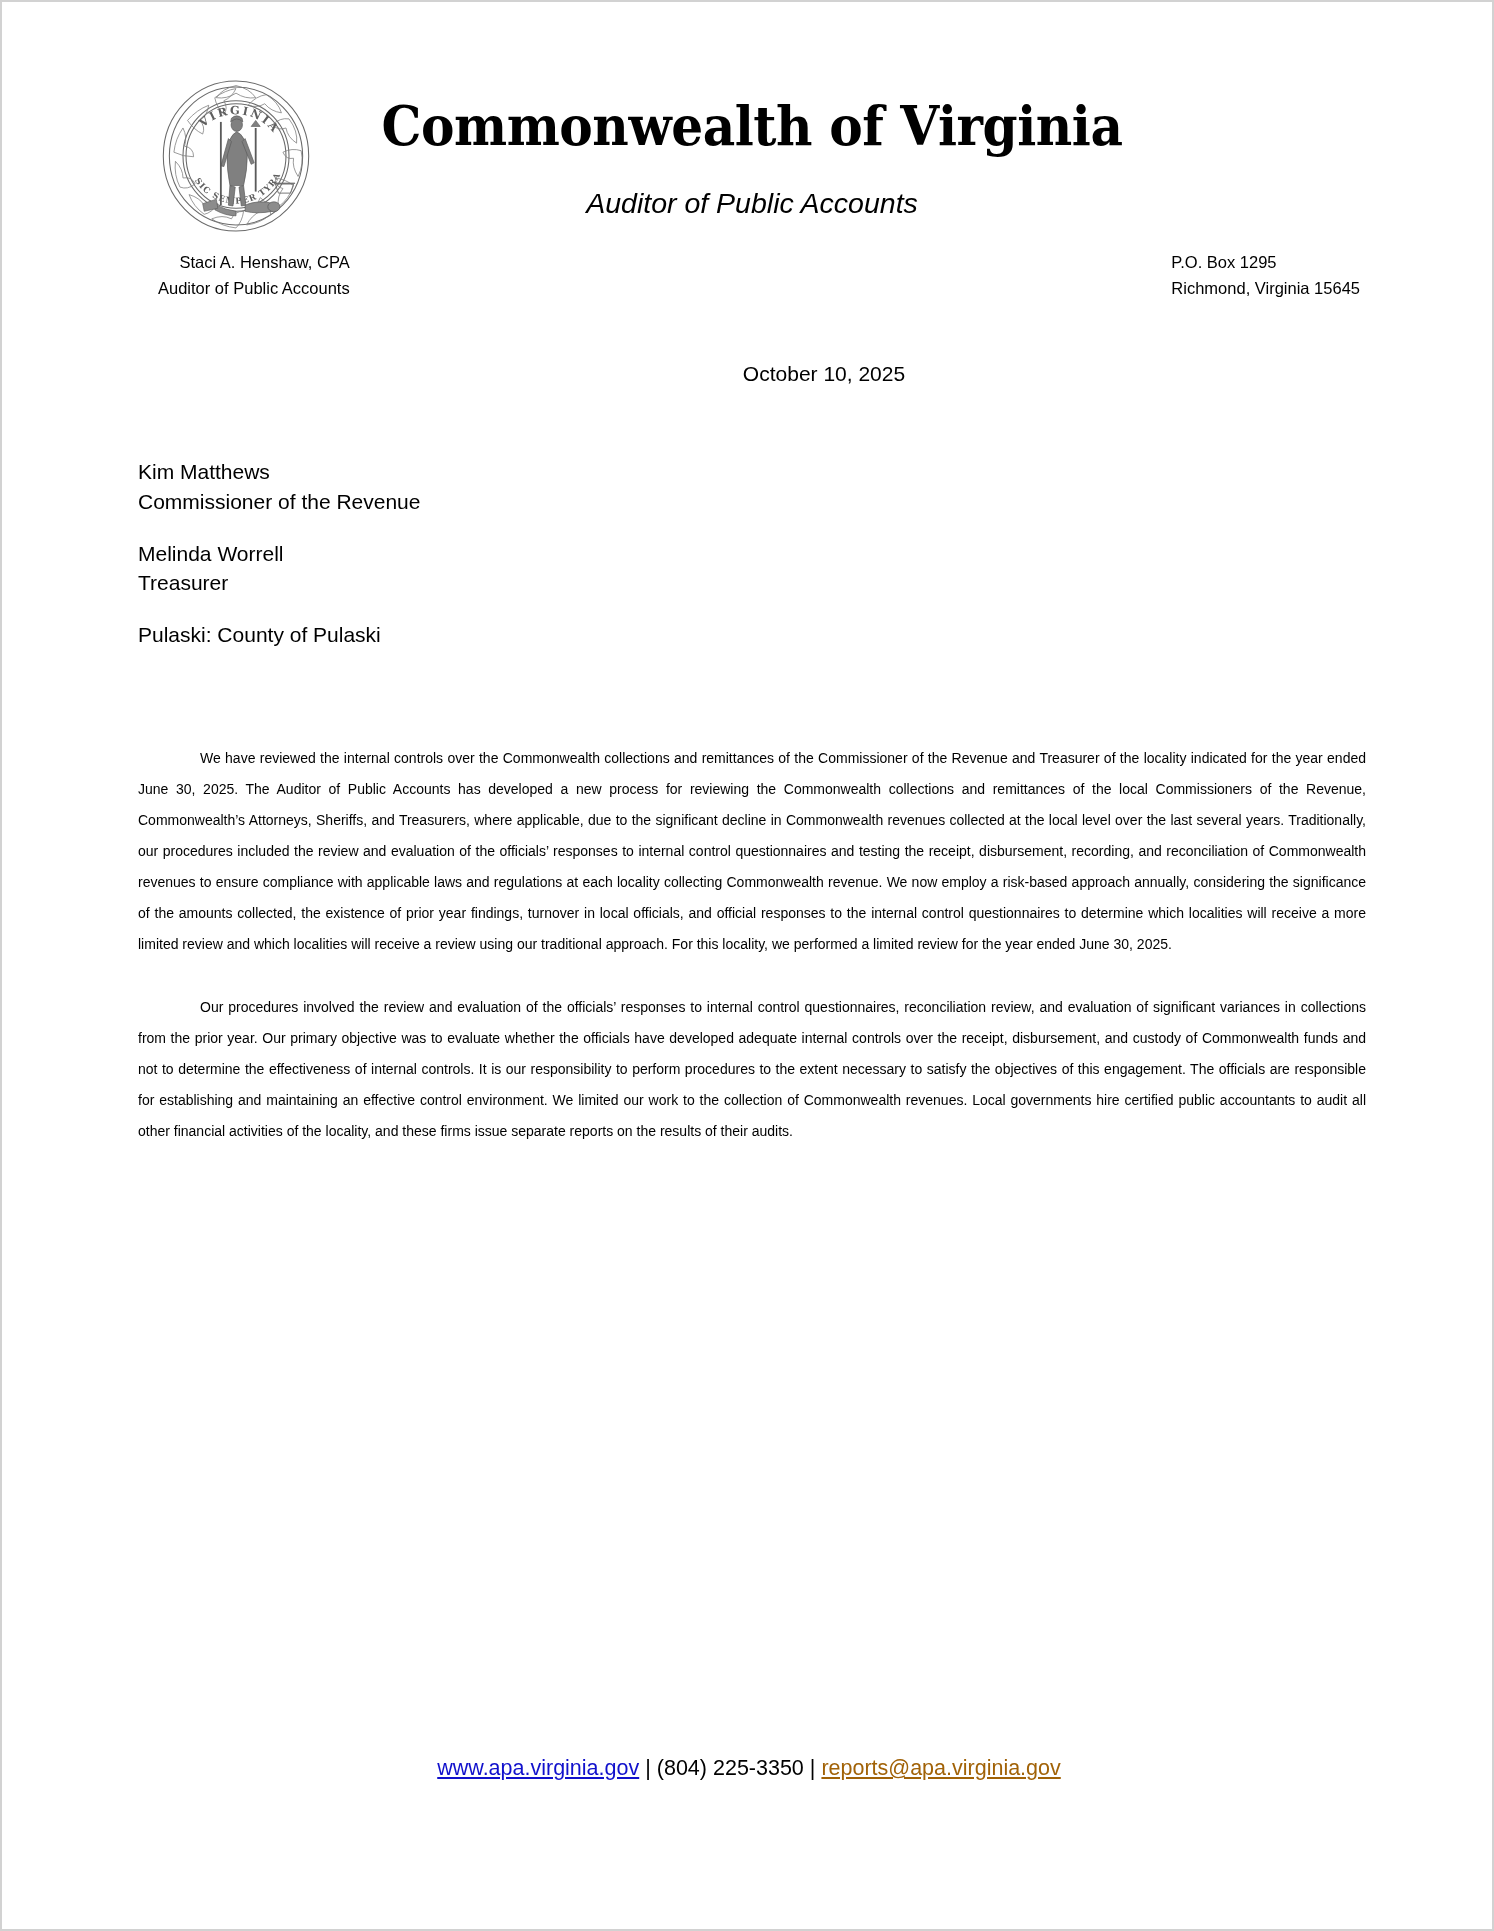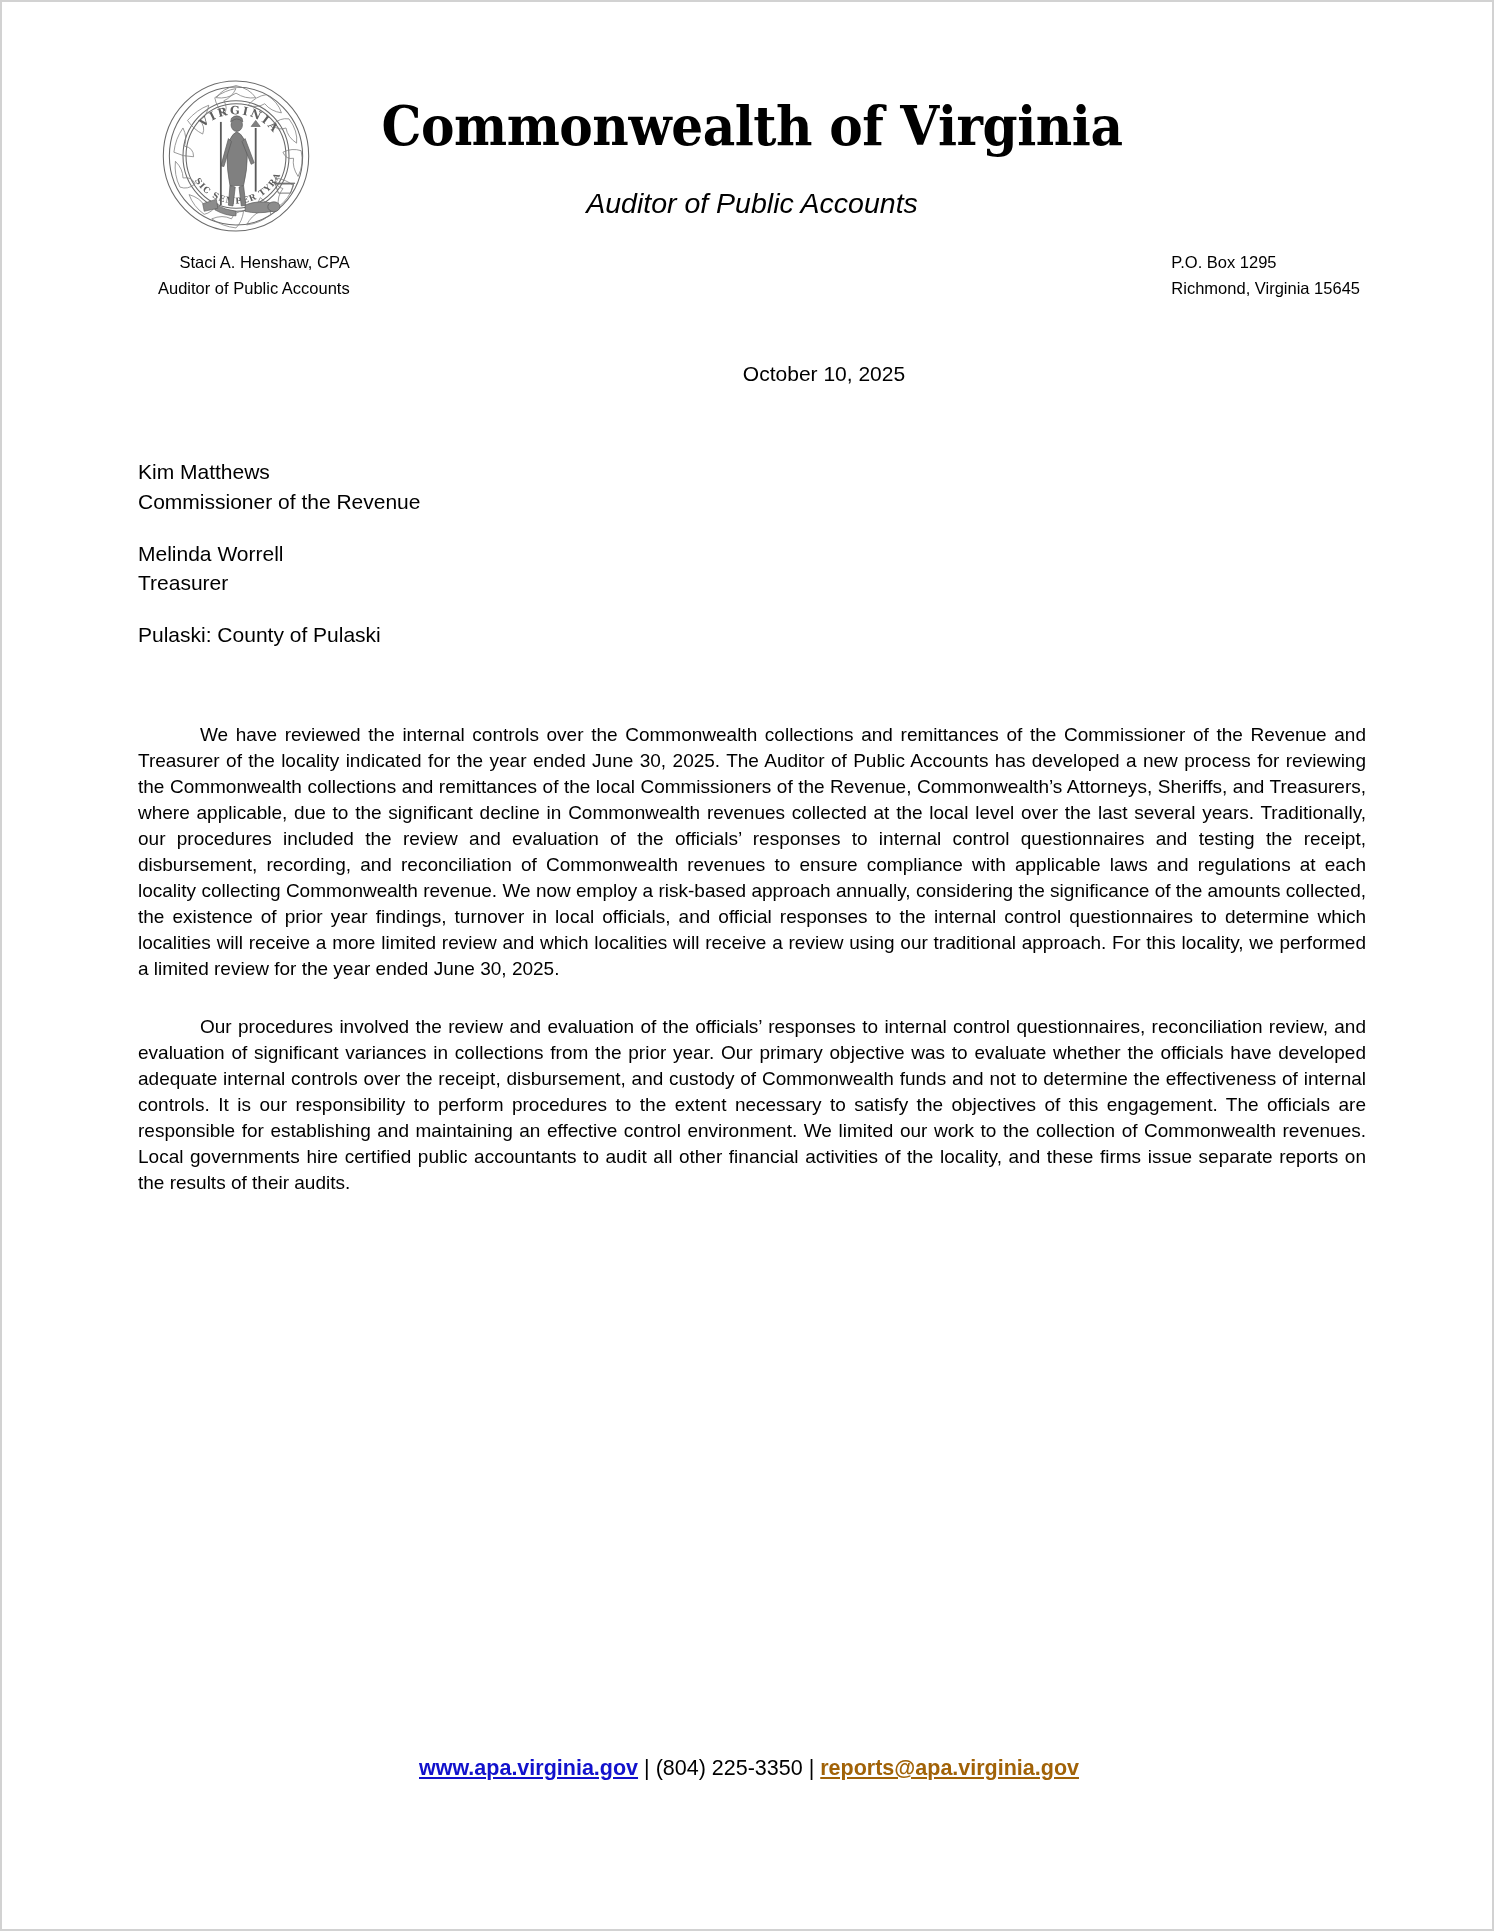--- a/index.html
+++ b/index.html
@@ -105,24 +105,24 @@
     top: 455px;
     font-size: 21px;
     line-height: 1.42;
   }
   .recipients .blockgap { height: 22px; }
   .recipients .rline { white-space: nowrap; }
 
   .body-copy {
     position: absolute;
     left: 136px;
-    top: 720px;
+    top: 741px;
     width: 1228px;
-    font-size: 19px;
-    line-height: 26px;
+    font-size: 14px;
+    line-height: 31px;
     text-align: justify;
     text-justify: inter-word;
   }
   .body-copy p {
     margin: 0 0 32px 0;
     text-indent: 62px;
   }
   .body-copy p:last-child { margin-bottom: 8px; }
 
   
@@ -131,21 +131,20 @@
     left: 0;
     bottom: 148px;
     width: 1494px;
     text-align: center;
     font-size: 21.5px;
     color: #000;
   }
   .footer a {
     color: #1111cc;
     text-decoration: underline;
-    font-weight: bold;
   }
   .footer .sep { color: #000; padding: 0 6px; }
 </style>
 </head>
 <body>
 
 <div class="page">
 
   <div class="letterhead">
 

